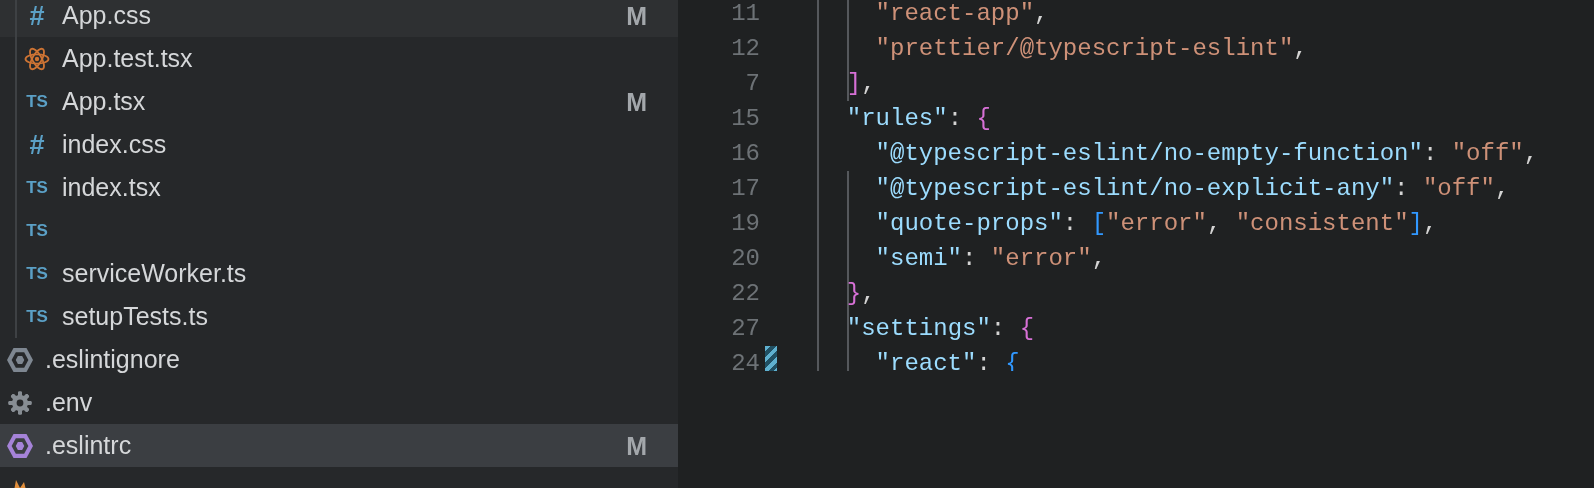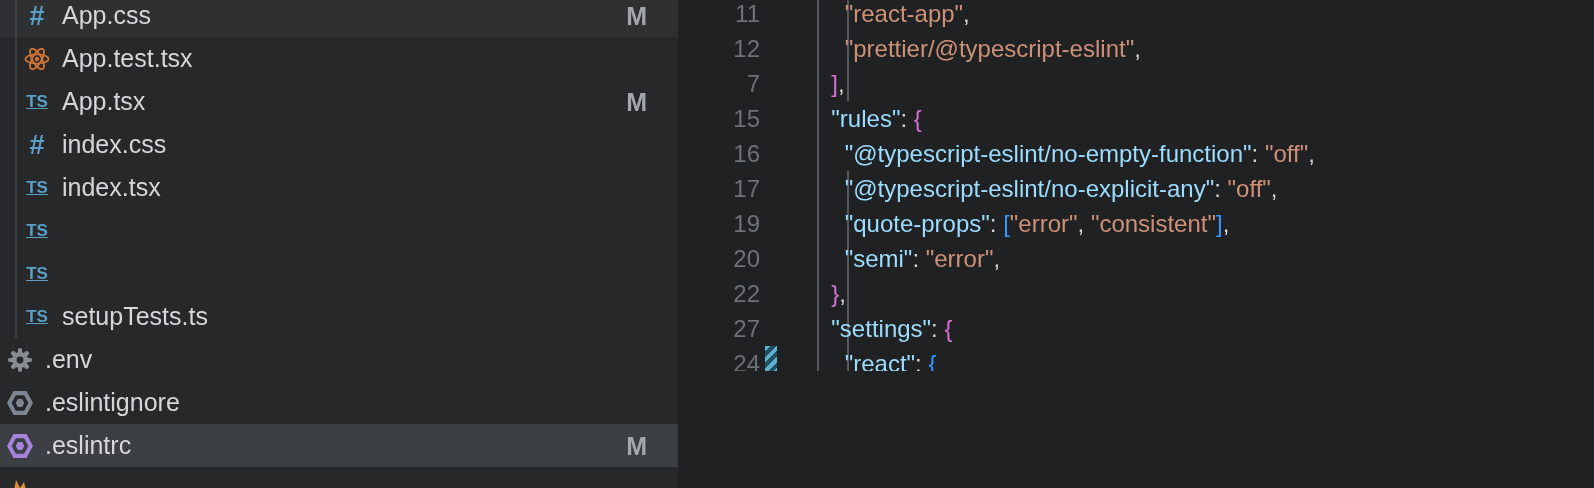--- a/index.html
+++ b/index.html
@@ -40,26 +40,26 @@
   .label{white-space:nowrap;}
   .badge{
     position:absolute; right:31px; top:50%; transform:translateY(-50%);
     color:var(--badge); font-size:25px; font-weight:600;
   }
   .tree-guide{
     position:absolute; left:15px; top:0; width:2px; height:338px;
     background:var(--tree-guide); z-index:3; pointer-events:none;
   }
   .ic-hash{color:var(--accent-blue); font-size:27px; font-weight:700; line-height:26px;}
-  .ic-ts{color:var(--accent-blue); font-size:17px; font-weight:700; letter-spacing:0px;text-decoration:underline;}
+  .ic-ts{color:var(--accent-blue); font-size:17px; font-weight:700; letter-spacing:0px;}
   
   .editor{
     position:absolute; left:678px; top:0; right:0; height:371px;
     background:var(--editor-bg); overflow:hidden;
-    font-family:Liberation Sans, sans-serif;
+    font-family:Liberation Mono, monospace;
   }
   .iguide{position:absolute; width:2px; background:var(--indent-guide); pointer-events:none;}
   .iguide.col0{left:139px; top:0; height:488px;}
   .iguide.c2a{left:169px; top:0; height:101px;}
   .iguide.c2b{left:169px; top:171px; height:210px;}
   .iguide.c2c{left:169px; top:451px; height:37px;}
   .lines{position:absolute; top:-4px; left:0; right:0;}
   .line{height:35px; display:flex; white-space:pre; font-size:24px; line-height:35px;}
   .ln{
     width:82px; flex:none; text-align:right; color:var(--line-number);
@@ -132,53 +132,54 @@
         </div>
         <div class="row d1">
           <span class="icon">
             <span class="ic-ts">TS</span>
           </span>
         </div>
         <div class="row d1">
           <span class="icon">
             <span class="ic-ts">TS</span>
           </span>
+          <span class="label">serviceWorker.ts</span>
         </div>
         <div class="row d1">
           <span class="icon">
             <span class="ic-ts">TS</span>
           </span>
           <span class="label">setupTests.ts</span>
+        </div>
+        <div class="row d0">
+          <span class="icon">
+            <svg width="28" height="26" viewBox="0 0 28 26">
+              <polygon points="7,0 21,0 28,13 21,26 7,26 0,13" fill="var(--eslint-gray)"></polygon>
+              <polygon points="9.5,4.7 18.5,4.7 23,13 18.5,21.3 9.5,21.3 5,13" fill="var(--sidebar-bg)"></polygon>
+              <polygon points="11.7,8.7 16.3,8.7 18.6,13 16.3,17.3 11.7,17.3 9.4,13" fill="var(--eslint-gray)"></polygon>
+            </svg>
+          </span>
+          <span class="label">.eslintignore</span>
         </div>
         <div class="row d0">
           <span class="icon">
             <svg width="26" height="26" viewBox="0 0 26 26">
               <rect x="11" y="1.5" width="4" height="23" rx="1.2" transform="rotate(0 13 13)" fill="var(--gear-gray)"></rect>
               <rect x="11" y="1.5" width="4" height="23" rx="1.2" transform="rotate(45 13 13)" fill="var(--gear-gray)"></rect>
               <rect x="11" y="1.5" width="4" height="23" rx="1.2" transform="rotate(90 13 13)" fill="var(--gear-gray)"></rect>
               <rect x="11" y="1.5" width="4" height="23" rx="1.2" transform="rotate(135 13 13)" fill="var(--gear-gray)"></rect>
               <rect x="11" y="1.5" width="4" height="23" rx="1.2" transform="rotate(180 13 13)" fill="var(--gear-gray)"></rect>
               <rect x="11" y="1.5" width="4" height="23" rx="1.2" transform="rotate(225 13 13)" fill="var(--gear-gray)"></rect>
               <rect x="11" y="1.5" width="4" height="23" rx="1.2" transform="rotate(270 13 13)" fill="var(--gear-gray)"></rect>
               <rect x="11" y="1.5" width="4" height="23" rx="1.2" transform="rotate(315 13 13)" fill="var(--gear-gray)"></rect>
               <circle cx="13" cy="13" r="8" fill="var(--gear-gray)"></circle>
               <circle cx="13" cy="13" r="3.4" fill="var(--sidebar-bg)"></circle>
             </svg>
           </span>
           <span class="label">.env</span>
-        </div>
-        <div class="row d0">
-          <span class="icon">
-            <svg width="28" height="26" viewBox="0 0 28 26">
-              <polygon points="7,0 21,0 28,13 21,26 7,26 0,13" fill="var(--eslint-gray)"></polygon>
-              <polygon points="9.5,4.7 18.5,4.7 23,13 18.5,21.3 9.5,21.3 5,13" fill="var(--sidebar-bg)"></polygon>
-              <polygon points="11.7,8.7 16.3,8.7 18.6,13 16.3,17.3 11.7,17.3 9.4,13" fill="var(--eslint-gray)"></polygon>
-            </svg>
-          </span>
-          <span class="label">.eslintignore</span>
         </div>
         <div class="row d0 selected">
           <span class="icon">
             <svg width="28" height="26" viewBox="0 0 28 26">
               <polygon points="7,0 21,0 28,13 21,26 7,26 0,13" fill="var(--eslint-purple)"></polygon>
               <polygon points="9.5,4.7 18.5,4.7 23,13 18.5,21.3 9.5,21.3 5,13" fill="var(--selected-row)"></polygon>
               <polygon points="11.7,8.7 16.3,8.7 18.6,13 16.3,17.3 11.7,17.3 9.4,13" fill="var(--eslint-purple)"></polygon>
             </svg>
           </span>
           <span class="label">.eslintrc</span>

